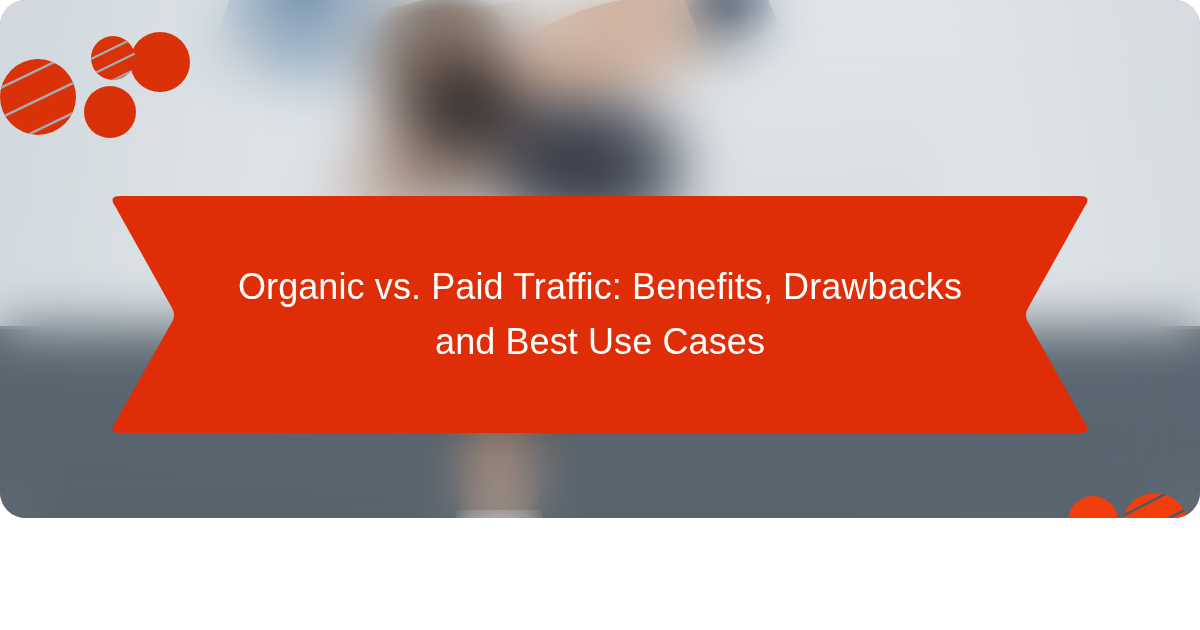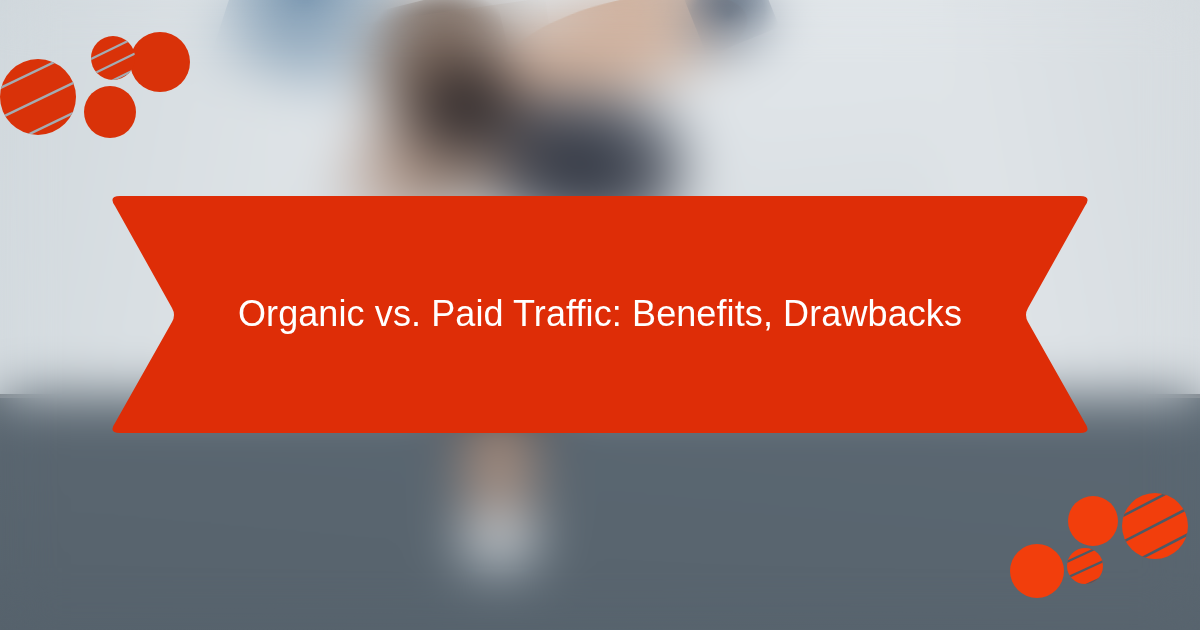--- a/index.html
+++ b/index.html
@@ -3,23 +3,24 @@
 <meta charset="utf-8">
 <style>
   * { margin:0; padding:0; box-sizing:border-box; }
   html, body {
     width:1200px; height:630px;
     font-family:"Liberation Sans", sans-serif;
     overflow:hidden;
   }
   .stage {
     position:relative;
-    width:1200px; height:630px;
+    width:1200px; height:518px;
     overflow:hidden;
     background:#d946ef;
+    border-radius:26px;
   }
 
   
   .bg { position:absolute; inset:0; overflow:hidden; }
   .bg-layer { position:absolute; inset:-60px; filter:blur(0px); }
 
   
   .wall {
     position:absolute; left:0; right:0; top:0; height:62%;
     background:linear-gradient(175deg,#e2e7ea 0%,#dfe4e8 40%,#d6dce0 78%,#c8ced3 100%);
@@ -223,16 +224,17 @@
   </div>
 
   <div class="ribbon">
     <svg viewBox="0 0 984 237" preserveAspectRatio="none">
       <path d="M 12 0 L 972 0 Q 984 0 977 10 L 920 112 Q 916 119 920 126 L 977 227
                Q 984 237 972 237 L 12 237 Q 0 237 7 227 L 64 126 Q 68 119 64 112
                L 7 10 Q 0 0 12 0 Z" fill="#DE2D07"></path>
     </svg>
     <div class="ribbon-text">
       <div class="title-line">Organic vs. Paid Traffic: Benefits, Drawbacks</div>
+      <div class="title-line">and Best Use Cases</div>
     </div>
   </div>
 
 </div>
 
 </body></html>

